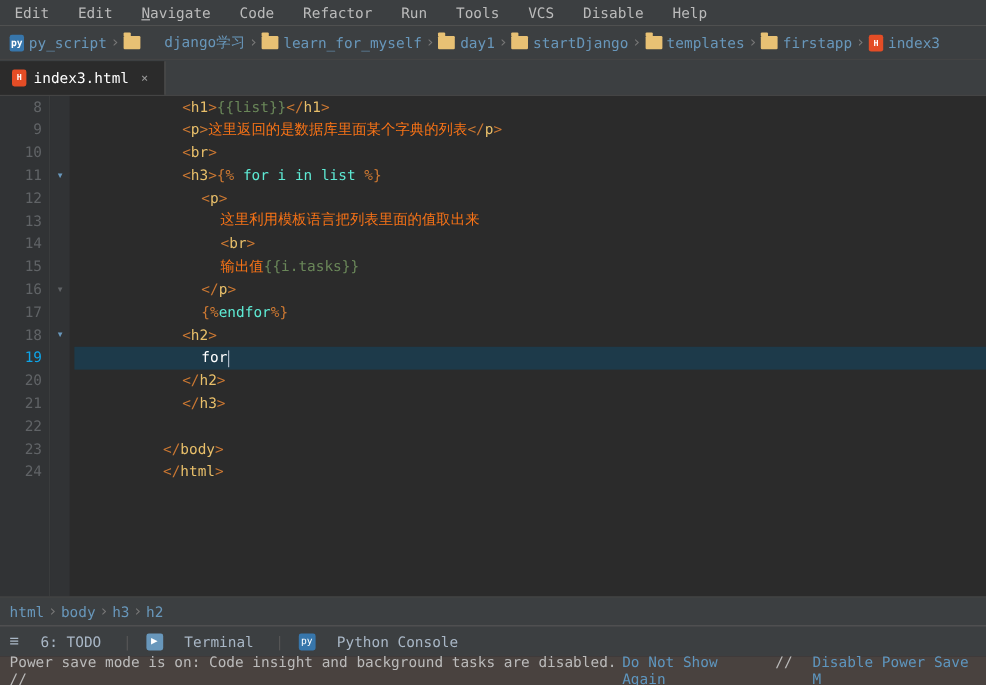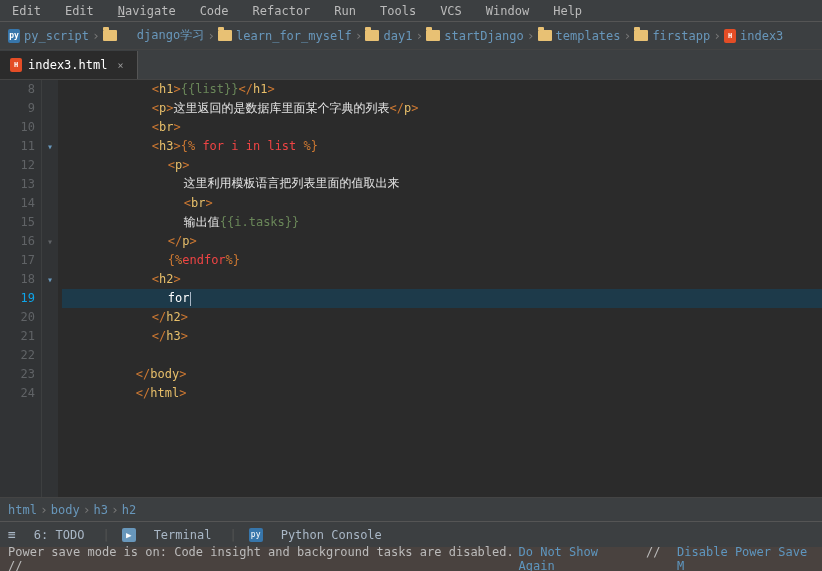--- a/index.html
+++ b/index.html
@@ -193,22 +193,22 @@
       align-items: center;
       white-space: pre;
       font-size: 12px;
     }
 
     
     .tag { color: #e8bf6a; }
     .tag-bracket { color: #cc7832; }
     .text-content { color: #ffffff; }
     .template-var { color: #6a8759; }
-    .chinese { color: #e5e5e5; text-align: center; }
-    .keyword { color: #ef4444; }
+    .chinese { color: #f97316; text-align: center; }
+    .keyword { color: #5eead4; }
     .cursor-line {
       background: #1d3a4a !important;
     }
 
     
     #status-bar {
       background: #3c3f41;
       height: 26px;
       display: flex;
       align-items: center;
@@ -268,21 +268,21 @@
 
 <div id="menu-bar">
   <span class="menu-item">Edit</span>
   <span class="menu-item">Edit</span>
   <span class="menu-item"><u>N</u>avigate</span>
   <span class="menu-item">Code</span>
   <span class="menu-item">Refactor</span>
   <span class="menu-item">Run</span>
   <span class="menu-item">Tools</span>
   <span class="menu-item">VCS</span>
-  <span class="menu-item">Window</span>
+  <span class="menu-item">Disable</span>
   <span class="menu-item">Help</span>
 </div>
 
 <div id="breadcrumb-bar">
   <span class="bc-icon-py">py</span>
   <span class="bc-item" style="margin-left:4px;">py_script</span>
   <span class="bc-separator">›</span>
   <span class="bc-icon-folder"></span>
   <span class="bc-item" style="margin-left:20px;">django学习</span>
   <span class="bc-separator">›</span>

